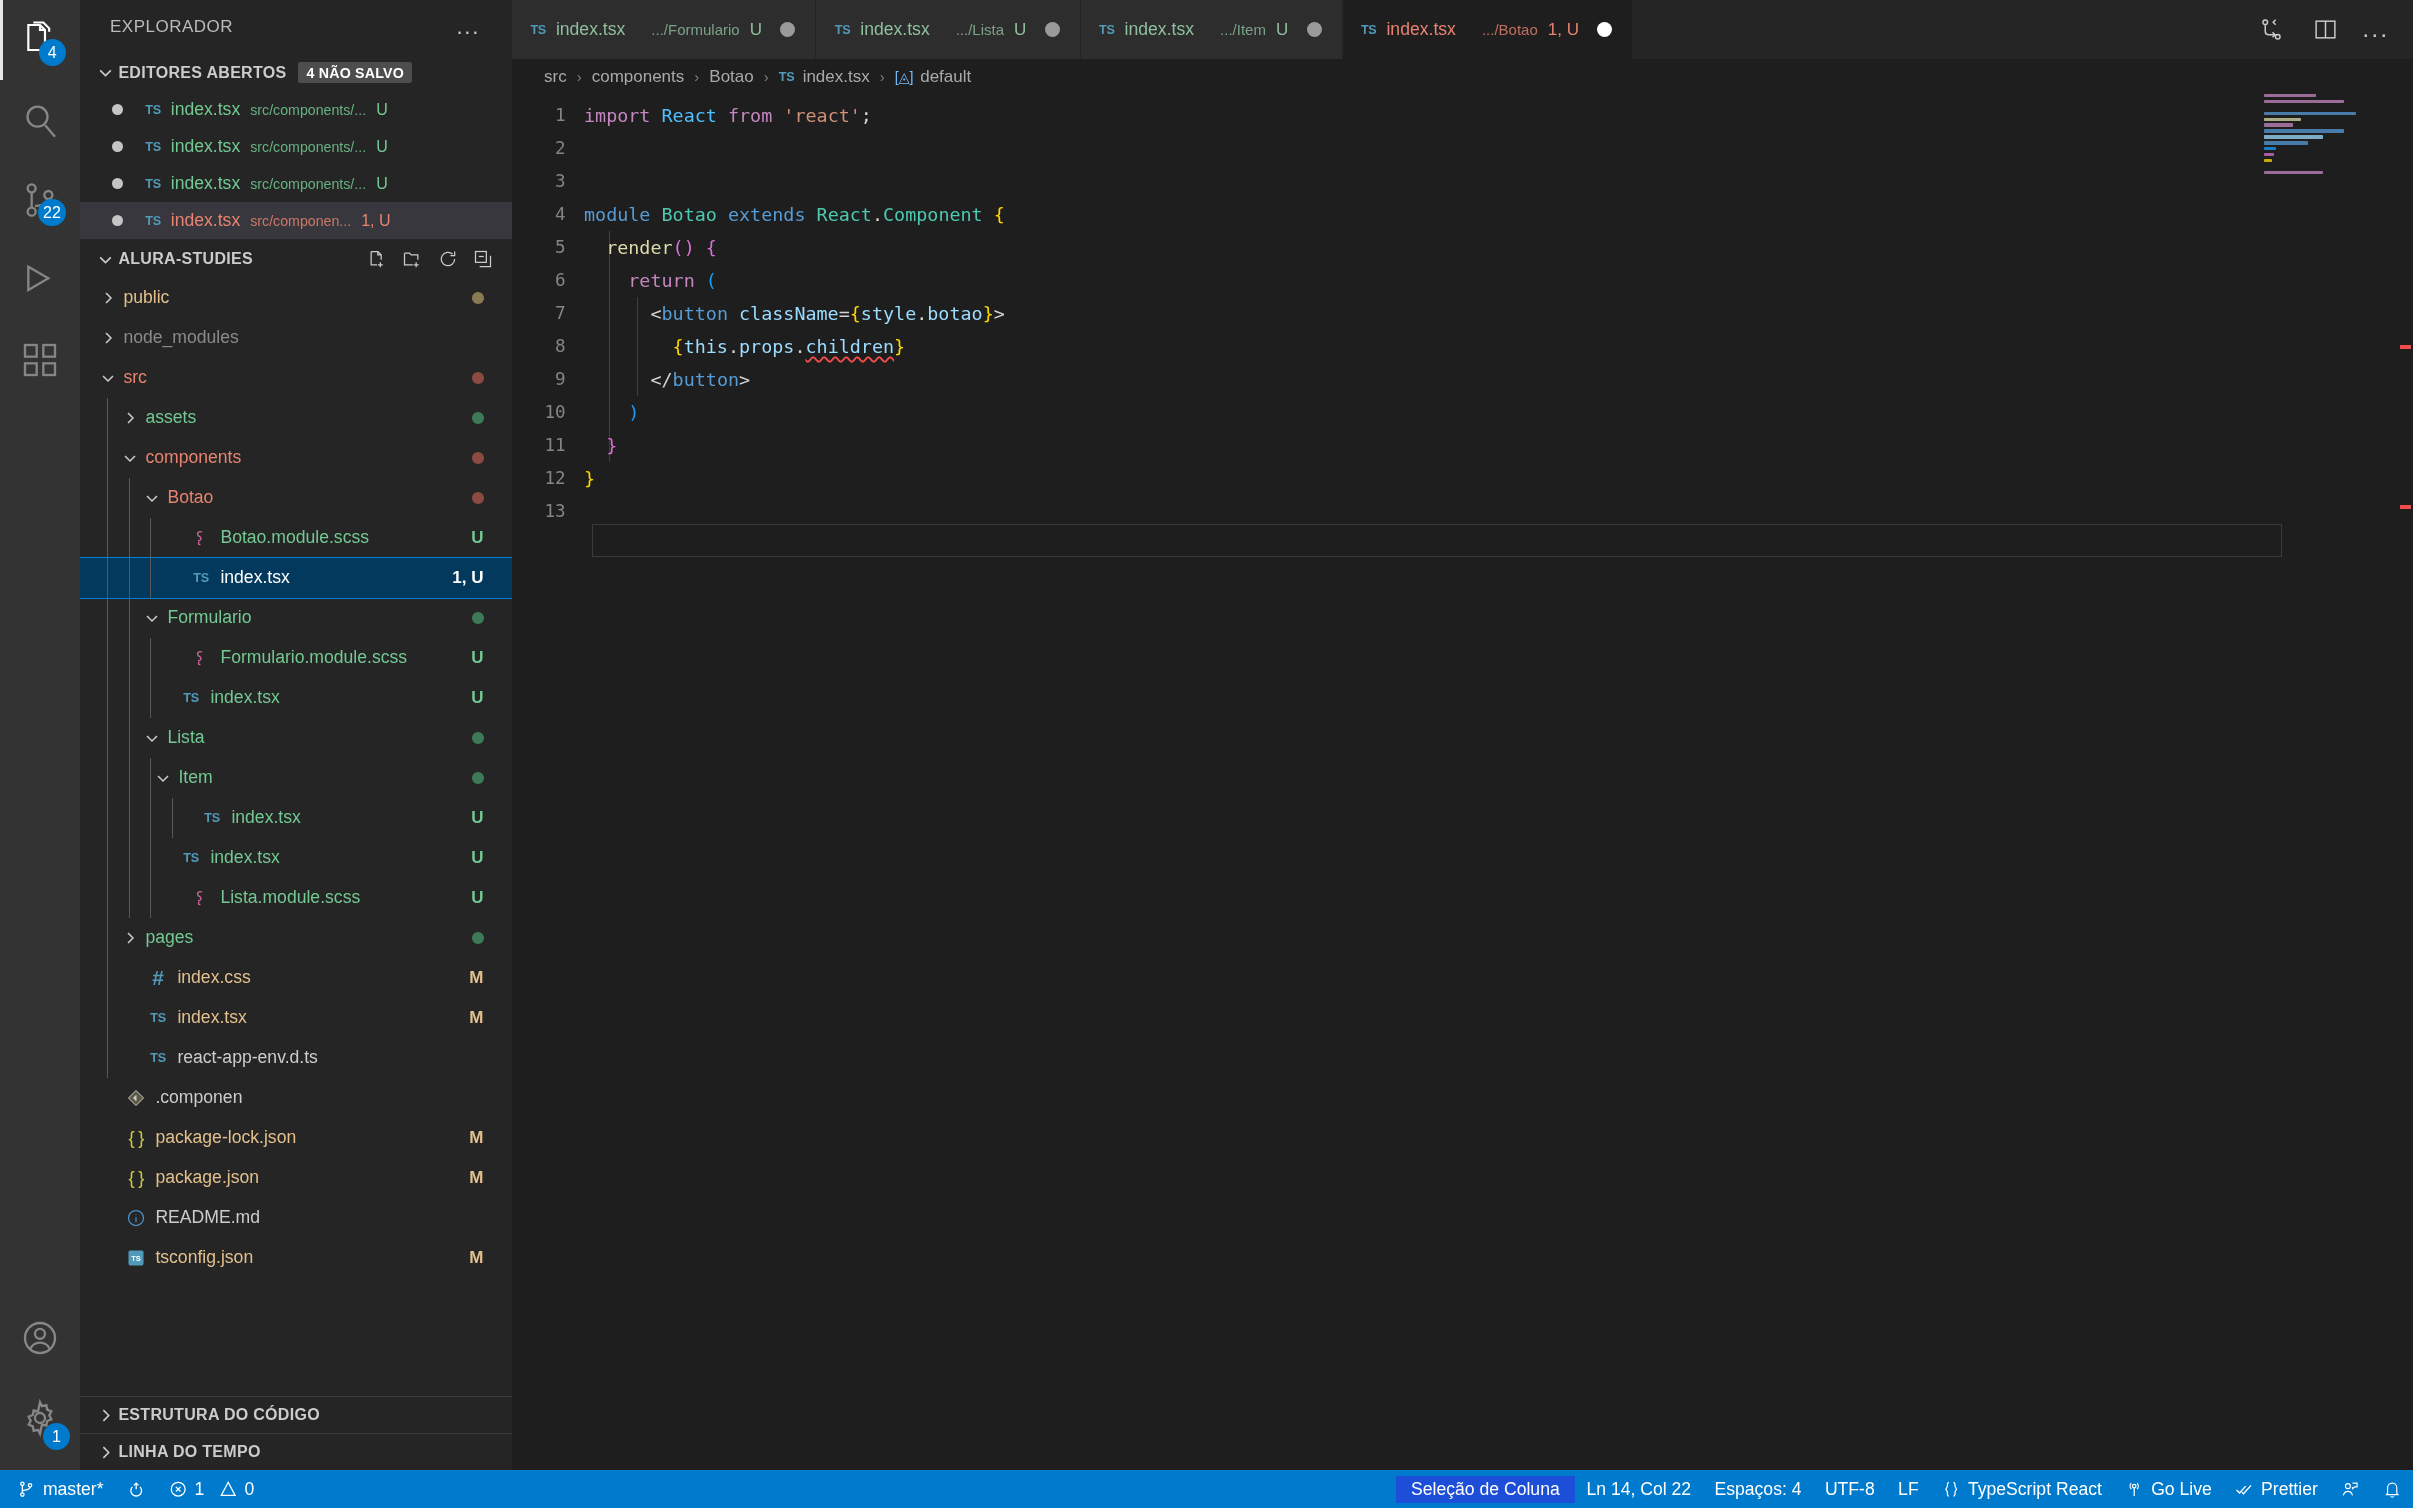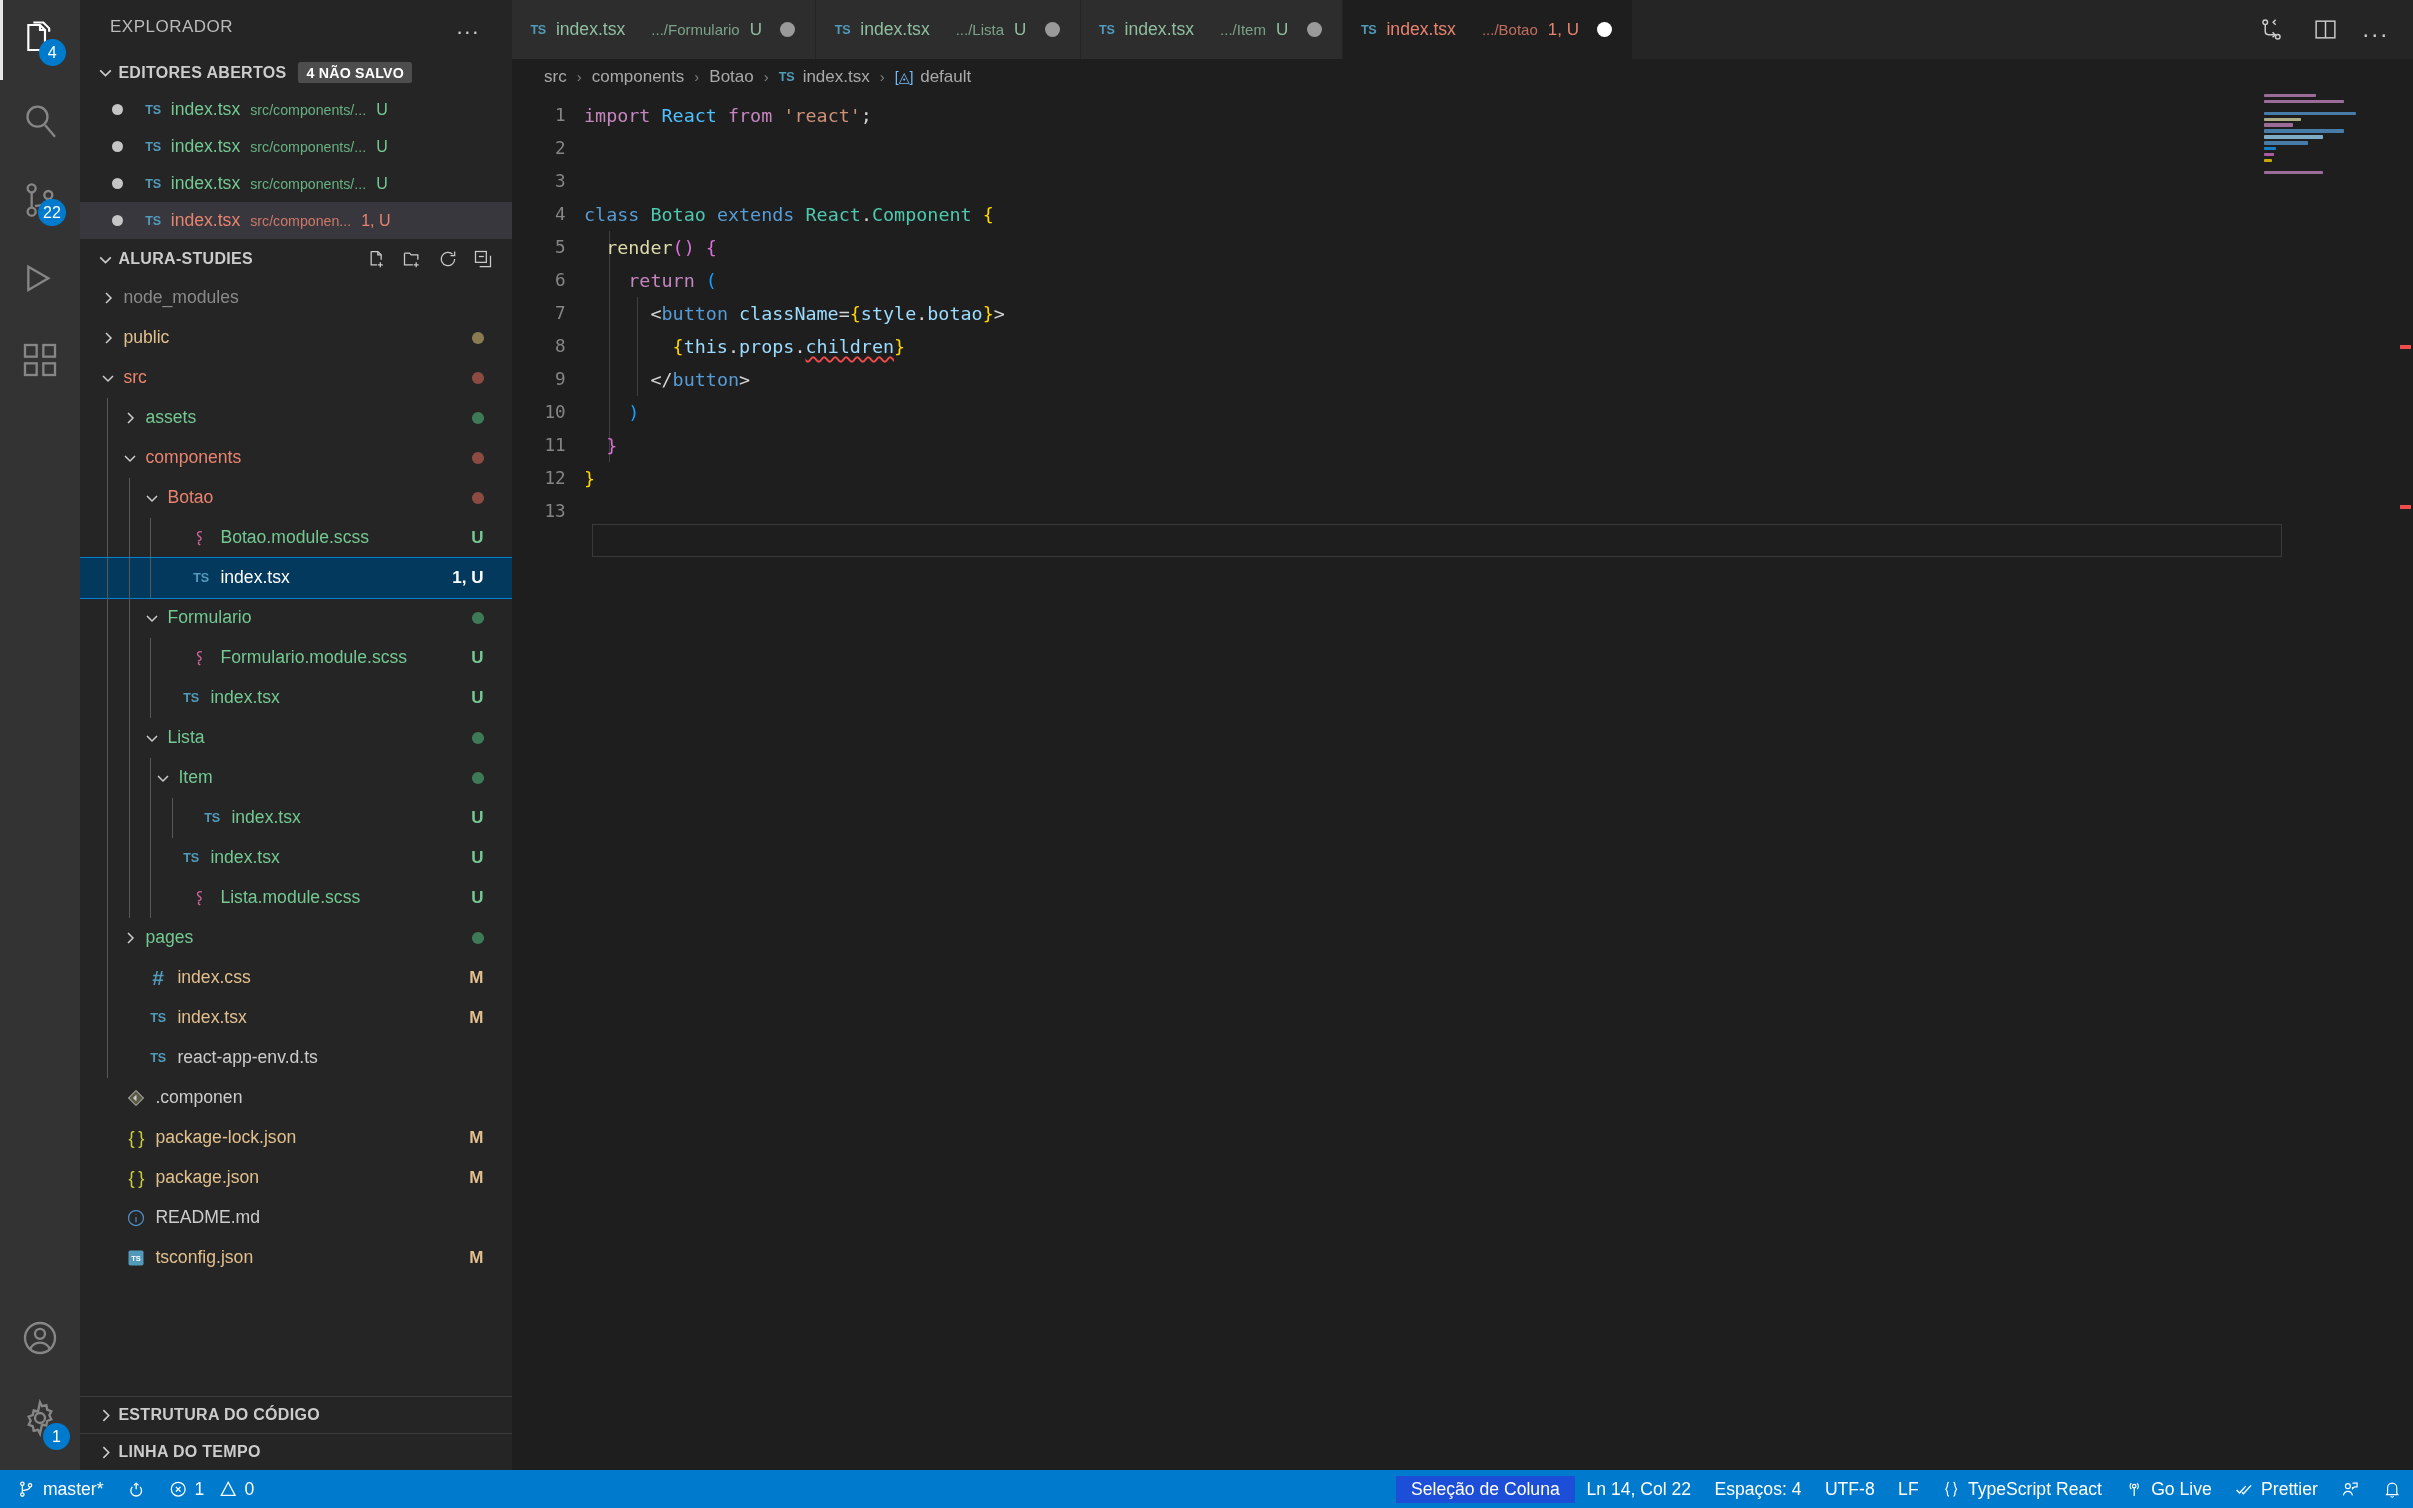--- a/index.html
+++ b/index.html
@@ -390,33 +390,33 @@
         </span>
       </div>
       <div class="tree" id="file-tree">
           <div class="tree-row">
             <span style="display:inline-block;width:15px;flex:0 0 15px"></span>
             <span class="twisty">
               <svg viewBox="0 0 16 16" fill="none" stroke="#cccccc" stroke-width="1.5">
                 <path d="M6 3l5 5-5 5"></path>
               </svg>
             </span>
-            <span class="tree-label" style="color:#8a8a8a">node_modules</span>
+            <span class="tree-label" style="color:#e2c08d">public</span>
+            <span class="tree-dot">
+              <i style="background:#8a7a52"></i>
+            </span>
           </div>
           <div class="tree-row">
             <span style="display:inline-block;width:15px;flex:0 0 15px"></span>
             <span class="twisty">
               <svg viewBox="0 0 16 16" fill="none" stroke="#cccccc" stroke-width="1.5">
                 <path d="M6 3l5 5-5 5"></path>
               </svg>
             </span>
-            <span class="tree-label" style="color:#e2c08d">public</span>
-            <span class="tree-dot">
-              <i style="background:#8a7a52"></i>
-            </span>
+            <span class="tree-label" style="color:#8a8a8a">node_modules</span>
           </div>
           <div class="tree-row">
             <span style="display:inline-block;width:15px;flex:0 0 15px"></span>
             <span class="twisty">
               <svg viewBox="0 0 16 16" fill="none" stroke="#cccccc" stroke-width="1.5">
                 <path d="M3 6l5 5 5-5"></path>
               </svg>
             </span>
             <span class="tree-label" style="color:#e8836f">src</span>
             <span class="tree-dot">
@@ -798,21 +798,21 @@
             </div>
             <div class="cline">
               <span class="lnum">2</span>
             </div>
             <div class="cline">
               <span class="lnum">3</span>
               <span class="ctext"></span>
             </div>
             <div class="cline">
               <span class="lnum">4</span>
-              <span class="ctext"><span class="t-blue">class</span> <span class="t-cls">Botao</span> <span class="t-blue">extends</span> <span class="t-cls">React</span><span class="t-punc">.</span><span class="t-cls">Component</span> <span class="t-yel">{</span></span>
+              <span class="ctext"><span class="t-blue">module</span> <span class="t-cls">Botao</span> <span class="t-blue">extends</span> <span class="t-cls">React</span><span class="t-punc">.</span><span class="t-cls">Component</span> <span class="t-yel">{</span></span>
             </div>
             <div class="cline">
               <span class="ind-guide" style="left:97px"></span>
               <span class="lnum">5</span>
               <span class="ctext">  <span class="t-fn">render</span><span class="t-pnk">(</span><span class="t-pnk">)</span> <span class="t-pnk">{</span></span>
             </div>
             <div class="cline">
               <span class="ind-guide" style="left:97px"></span>
               <span class="lnum">6</span>
               <span class="ctext">    <span class="t-pur">return</span> <span class="t-blu2">(</span></span>

